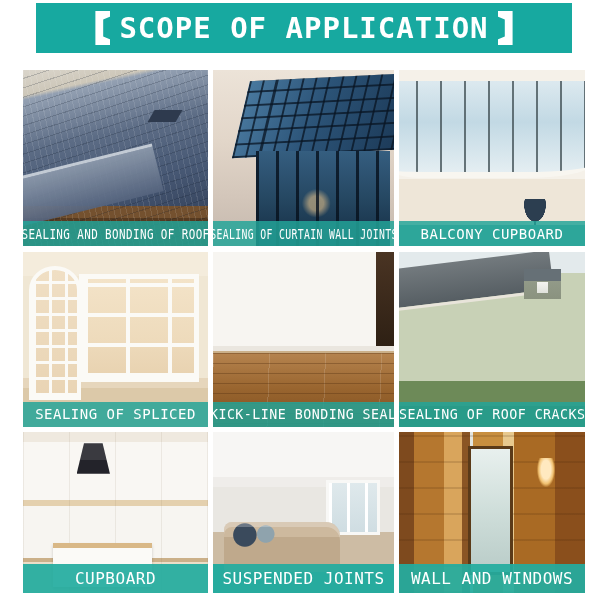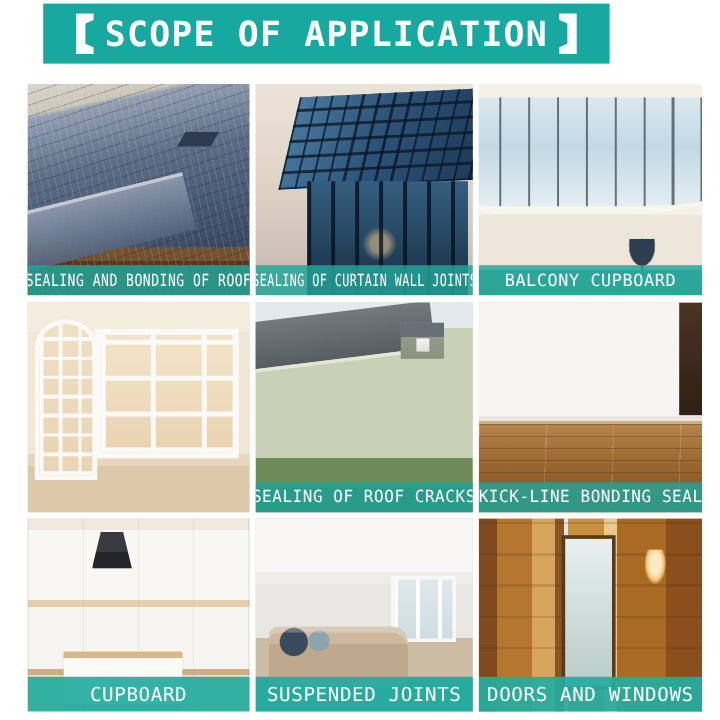--- a/index.html
+++ b/index.html
@@ -1,20 +1,20 @@
 <!DOCTYPE html>
 <html><head>
 <meta charset="utf-8">
 <style>
   html,body{margin:0;padding:0;background:#ffffff;}
   .stage{position:relative;width:600px;height:600px;background:#ffffff;overflow:hidden;
          font-family:"DejaVu Sans Mono","Liberation Mono",monospace;}
 
   
-  .banner{position:absolute;left:36px;top:3px;width:472px;height:50px;background:#17a9a0;
+  .banner{position:absolute;left:36px;top:3px;width:536px;height:50px;background:#17a9a0;
           display:flex;align-items:center;justify-content:center;gap:9px;}
   .banner .ttl{color:#ffffff;font-size:29px;font-weight:bold;letter-spacing:1px;white-space:nowrap;}
   .brk{width:15px;height:34px;background:#ffffff;flex:0 0 auto;}
   .brk-l{clip-path:polygon(0 0,100% 0,100% 16%,52% 25%,52% 75%,100% 84%,100% 100%,0 100%);}
   .brk-r{clip-path:polygon(0 0,100% 0,100% 100%,0 100%,0 84%,48% 75%,48% 25%,0 16%);}
 
   
   .grid{position:absolute;left:23px;top:70px;width:482px;height:523px;
         display:grid;grid-template-columns:185px 181px 186px;grid-template-rows:176px 175px 161px;
         column-gap:5px;row-gap:5.5px;}
@@ -166,51 +166,54 @@
 
     <div class="cell row1">
       <div class="photo p3"></div>
       <div class="cap">
         <span>BALCONY CUPBOARD</span>
       </div>
     </div>
 
     <div class="cell row2">
       <div class="photo p4"></div>
+      <div class="cap">
+        <span>SEALING OF SPLICED</span>
+      </div>
+    </div>
+
+    <div class="cell row2">
+      <div class="photo p5"></div>
+      <div class="cap">
+        <span class="sx95">KICK-LINE BONDING SEAL</span>
+      </div>
     </div>
 
     <div class="cell row2">
       <div class="photo p6"></div>
       <div class="cap">
         <span class="sx95">SEALING OF ROOF CRACKS</span>
       </div>
     </div>
 
-    <div class="cell row2">
-      <div class="photo p5"></div>
-      <div class="cap">
-        <span class="sx95">KICK-LINE BONDING SEAL</span>
-      </div>
-    </div>
-
     <div class="cell row3">
       <div class="photo p7"></div>
       <div class="cap">
         <span>CUPBOARD</span>
       </div>
     </div>
 
     <div class="cell row3">
       <div class="photo p8"></div>
       <div class="cap">
         <span>SUSPENDED JOINTS</span>
       </div>
     </div>
 
     <div class="cell row3">
       <div class="photo p9"></div>
       <div class="cap">
-        <span>DOORS AND WINDOWS</span>
+        <span>WALL AND WINDOWS</span>
       </div>
     </div>
 
   </div>
 </div>
 
 </body></html>

